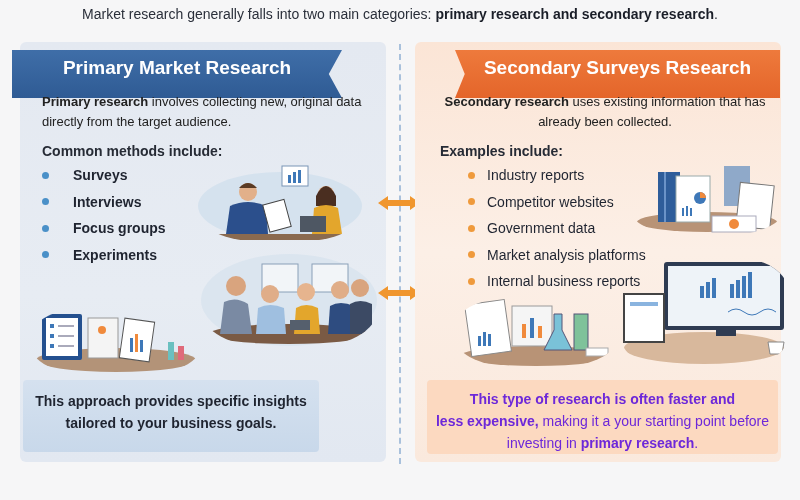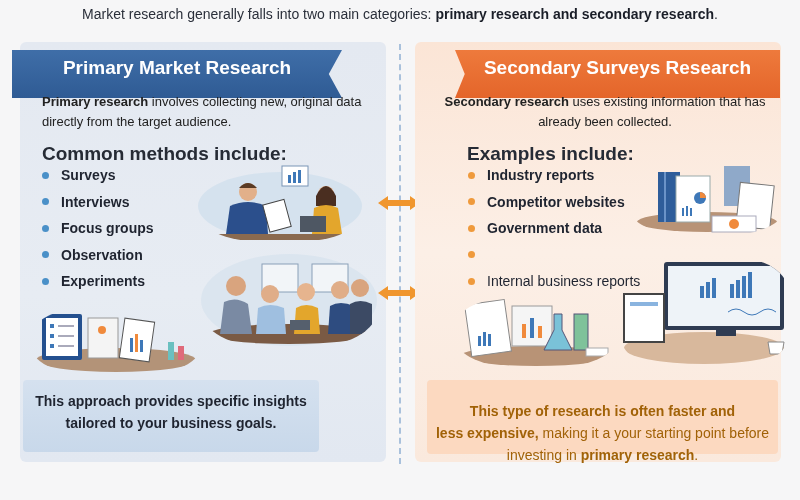--- a/index.html
+++ b/index.html
@@ -49,42 +49,42 @@
   .ribbon-tail-orange {
     position: absolute; left: 768px; top: 86px; width: 12px; height: 10px;
     background: #b54d1b; clip-path: polygon(0 0,100% 0,0 100%);
   }
 
   .desc { position: absolute; font-size: 13px; line-height: 20px; color: #222; }
   .desc b { font-weight: bold; }
   .desc.left { left: 42px; top: 92px; width: 320px; }
   .desc.right { left: 440px; top: 92px; width: 330px; text-align: center; }
 
-  .subhead { position: absolute; font-size: 19px; font-weight: bold; color: #262b35; }
+  .subhead { position: absolute; font-size: 14px; font-weight: bold; color: #262b35; }
   .subhead.left { left: 42px; top: 143px; }
-  .subhead.right { left: 467px; top: 143px; }
+  .subhead.right { left: 440px; top: 143px; }
 
   .list { position: absolute; list-style: none; }
   .list li { height: 26.5px; font-size: 14px; display: flex; align-items: center; }
   .list li .dot { width: 7px; height: 7px; border-radius: 50%; margin-right: 12px; flex: none; }
   .list.left { left: 42px; top: 162px; }
-  .list.left li { font-weight: bold; color: #1f2430; }
+  .list.left li { font-weight: bold; color: #1f2430; gap: 12px; }
   .list.left .dot { background: #4a90c8; }
   .list.right { left: 468px; top: 162px; }
   .list.right .dot { background: #ef9a3c; }
-  .list.right li.b { font-weight: bold; }
+  .list.right li.b { font-weight: normal; }
 
   .illus { position: absolute; border-radius: 50%; overflow: hidden; }
 
   .callout {
     position: absolute; top: 380px; height: 72px; border-radius: 4px;
     font-size: 14px; line-height: 22px; text-align: center; padding-top: 10px;
   }
   .callout.left { left: 23px; width: 296px; background: linear-gradient(180deg,#d5e1ef,#c8d8ea); color:#1f2430; font-weight: bold; }
-  .callout.right { left: 427px; width: 351px; background: #fcd9c0; color:#a16207; top: 380px; height: 74px; padding-top: 20px; }
+  .callout.right { left: 427px; width: 351px; background: #fcd9c0; color:#6d28d9; top: 380px; height: 74px; padding-top: 8px; }
   .callout.right b { font-weight: bold; }
 
   .arrow { position: absolute; left: 378px; width: 42px; height: 14px; }
 </style>
 </head>
 <body>
 
 <div class="intro">
   <span>Market research generally falls into two main categories: </span><b>primary research and secondary research</b><span>.</span>
 </div>
@@ -102,24 +102,20 @@
       <span class="dot"></span>
       <span>Surveys</span>
     </li>
   <li>
       <span class="dot"></span>
       <span>Interviews</span>
     </li>
   <li>
       <span class="dot"></span>
       <span>Focus groups</span>
-    </li>
-  <li>
-      <span class="dot"></span>
-      <span>Observation</span>
     </li>
   <li>
       <span class="dot"></span>
       <span>Experiments</span>
     </li>
 </ul>
 
 <svg class="illus" style="left:196px;top:162px;width:168px;height:80px;border-radius:40%;" viewBox="0 0 168 80">
   <ellipse cx="84" cy="44" rx="82" ry="34" fill="#d5e2ee"></ellipse>
   <rect x="86" y="4" width="26" height="20" fill="#fff" stroke="#7a95b5"></rect>
@@ -201,20 +197,21 @@
   <li class="b">
       <span class="dot"></span>
       <span>Competitor websites</span>
     </li>
   <li class="b">
       <span class="dot"></span>
       <span>Government data</span>
     </li>
   <li>
       <span class="dot"></span>
+      <span>Market analysis platforms</span>
     </li>
   <li>
       <span class="dot"></span>
       <span>Internal business reports</span>
     </li>
 </ul>
 
 <svg class="illus" style="left:628px;top:162px;width:158px;height:74px;border-radius:40%;" viewBox="0 0 158 74">
   <ellipse cx="79" cy="60" rx="70" ry="10" fill="#b89376"></ellipse>
   <rect x="30" y="10" width="22" height="50" fill="#2e5d9a"></rect>

